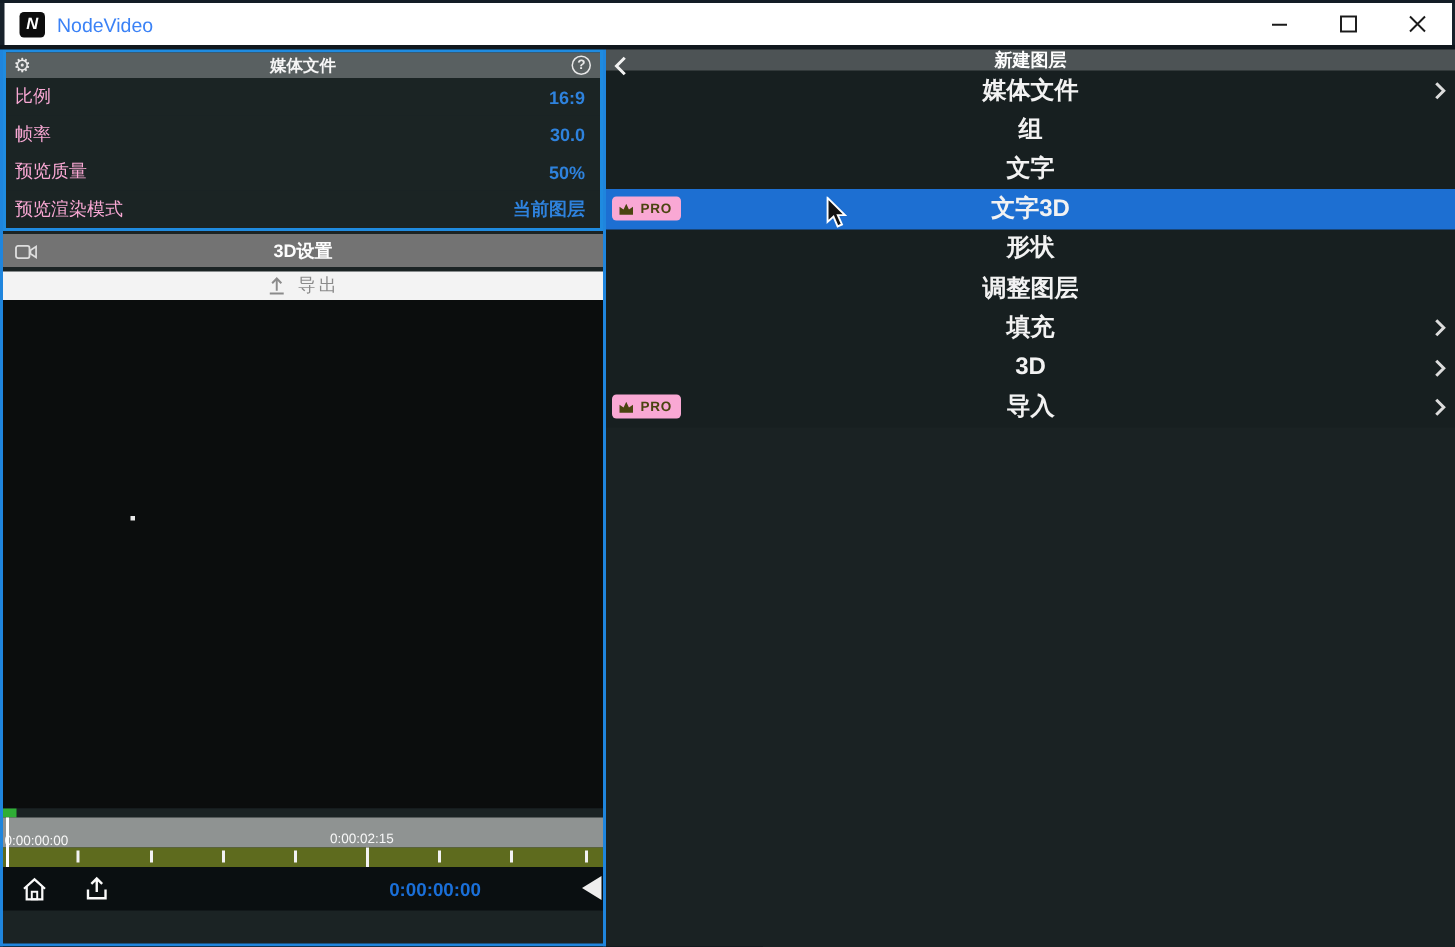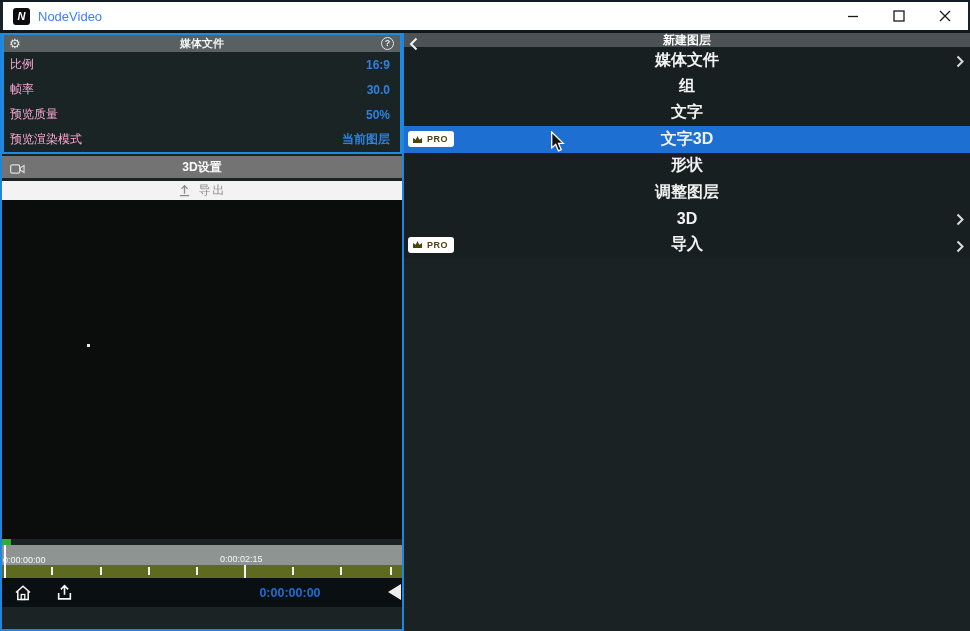--- a/index.html
+++ b/index.html
@@ -87,21 +87,21 @@
   .rp-header .rp-title { font-size:12px; font-weight:bold; color:#fdfdfd; }
   .back-btn { position:absolute; left:5px; top:3px; width:18px; height:16px; display:flex;
               align-items:center; cursor:pointer; }
 
   .menu { background:#171f20; }
   .menu-row { height:26.4px; position:relative; display:flex; align-items:center;
               justify-content:center; cursor:pointer; }
   .menu-row .mr-label { font-size:16px; font-weight:bold; color:#f2f2f2;text-align:right; }
   .menu-row.selected { background:#1d6fd2; }
   .menu-row .chev { position:absolute; right:6px; top:7px; }
-  .pro-badge { position:absolute; left:4px; top:5px; height:16px; background:#ffffff;
+  .pro-badge { position:absolute; left:4px; top:5px; height:16px; background:#f9a8d4;
                border-radius:3px; display:flex; align-items:center; gap:4px; padding:0 6px 0 4px; }
   .pro-badge .pro-txt { font-size:9px; font-weight:bold; color:#4a4410; letter-spacing:.5px; }
   .cursor-svg { position:absolute; left:146px; top:5px; z-index:9; }
 </style>
 </head>
 <body>
 
 <div class="app">
   <div class="frame-top"></div>
 
@@ -254,20 +254,26 @@
               <path d="M1 0.8 L1 14.6 L4.4 11.6 L6.8 17.2 L9.3 16.1 L6.9 10.7 L11 10.7 Z" fill="#141414" stroke="#ffffff" stroke-width="1.1"></path>
             </svg>
           </div>
           <div class="menu-row">
             <span class="mr-label">形状</span>
           </div>
           <div class="menu-row">
             <span class="mr-label">调整图层</span>
           </div>
           <div class="menu-row">
+            <span class="mr-label">填充</span>
+            <span class="chev"><svg width="8" height="13" viewBox="0 0 8 13">
+                <path d="M1.5 1.5 L6.5 6.5 L1.5 11.5" stroke="#dcdcdc" stroke-width="2" fill="none"></path>
+              </svg></span>
+          </div>
+          <div class="menu-row">
             <span class="mr-label">3D</span>
             <span class="chev"><svg width="8" height="13" viewBox="0 0 8 13">
                 <path d="M1.5 1.5 L6.5 6.5 L1.5 11.5" stroke="#dcdcdc" stroke-width="2" fill="none"></path>
               </svg></span>
           </div>
           <div class="menu-row">
             <span class="pro-badge">
               <svg width="11" height="9" viewBox="0 0 12 10">
                 <path d="M1 9 L1 3.2 L4 5.2 L6 1 L8 5.2 L11 3.2 L11 9 Z" fill="#4a4410"></path>
               </svg>

